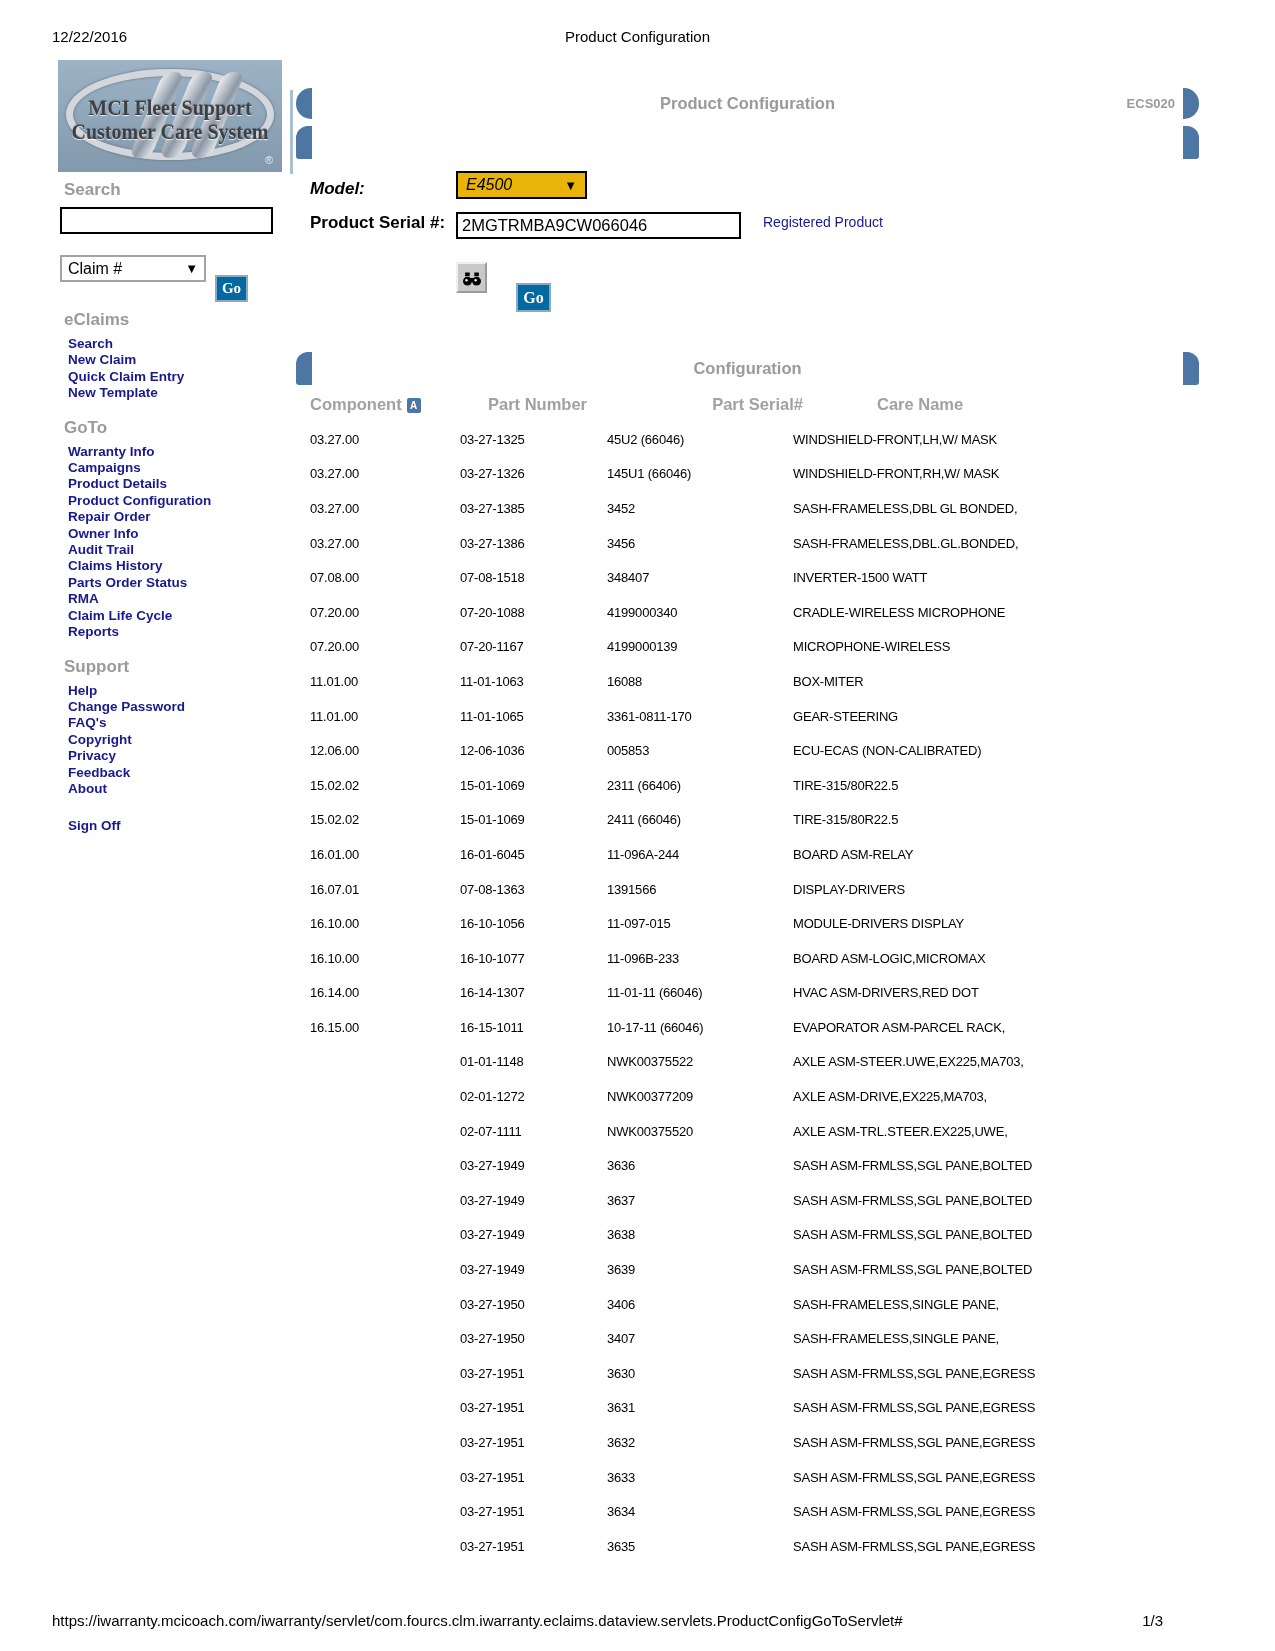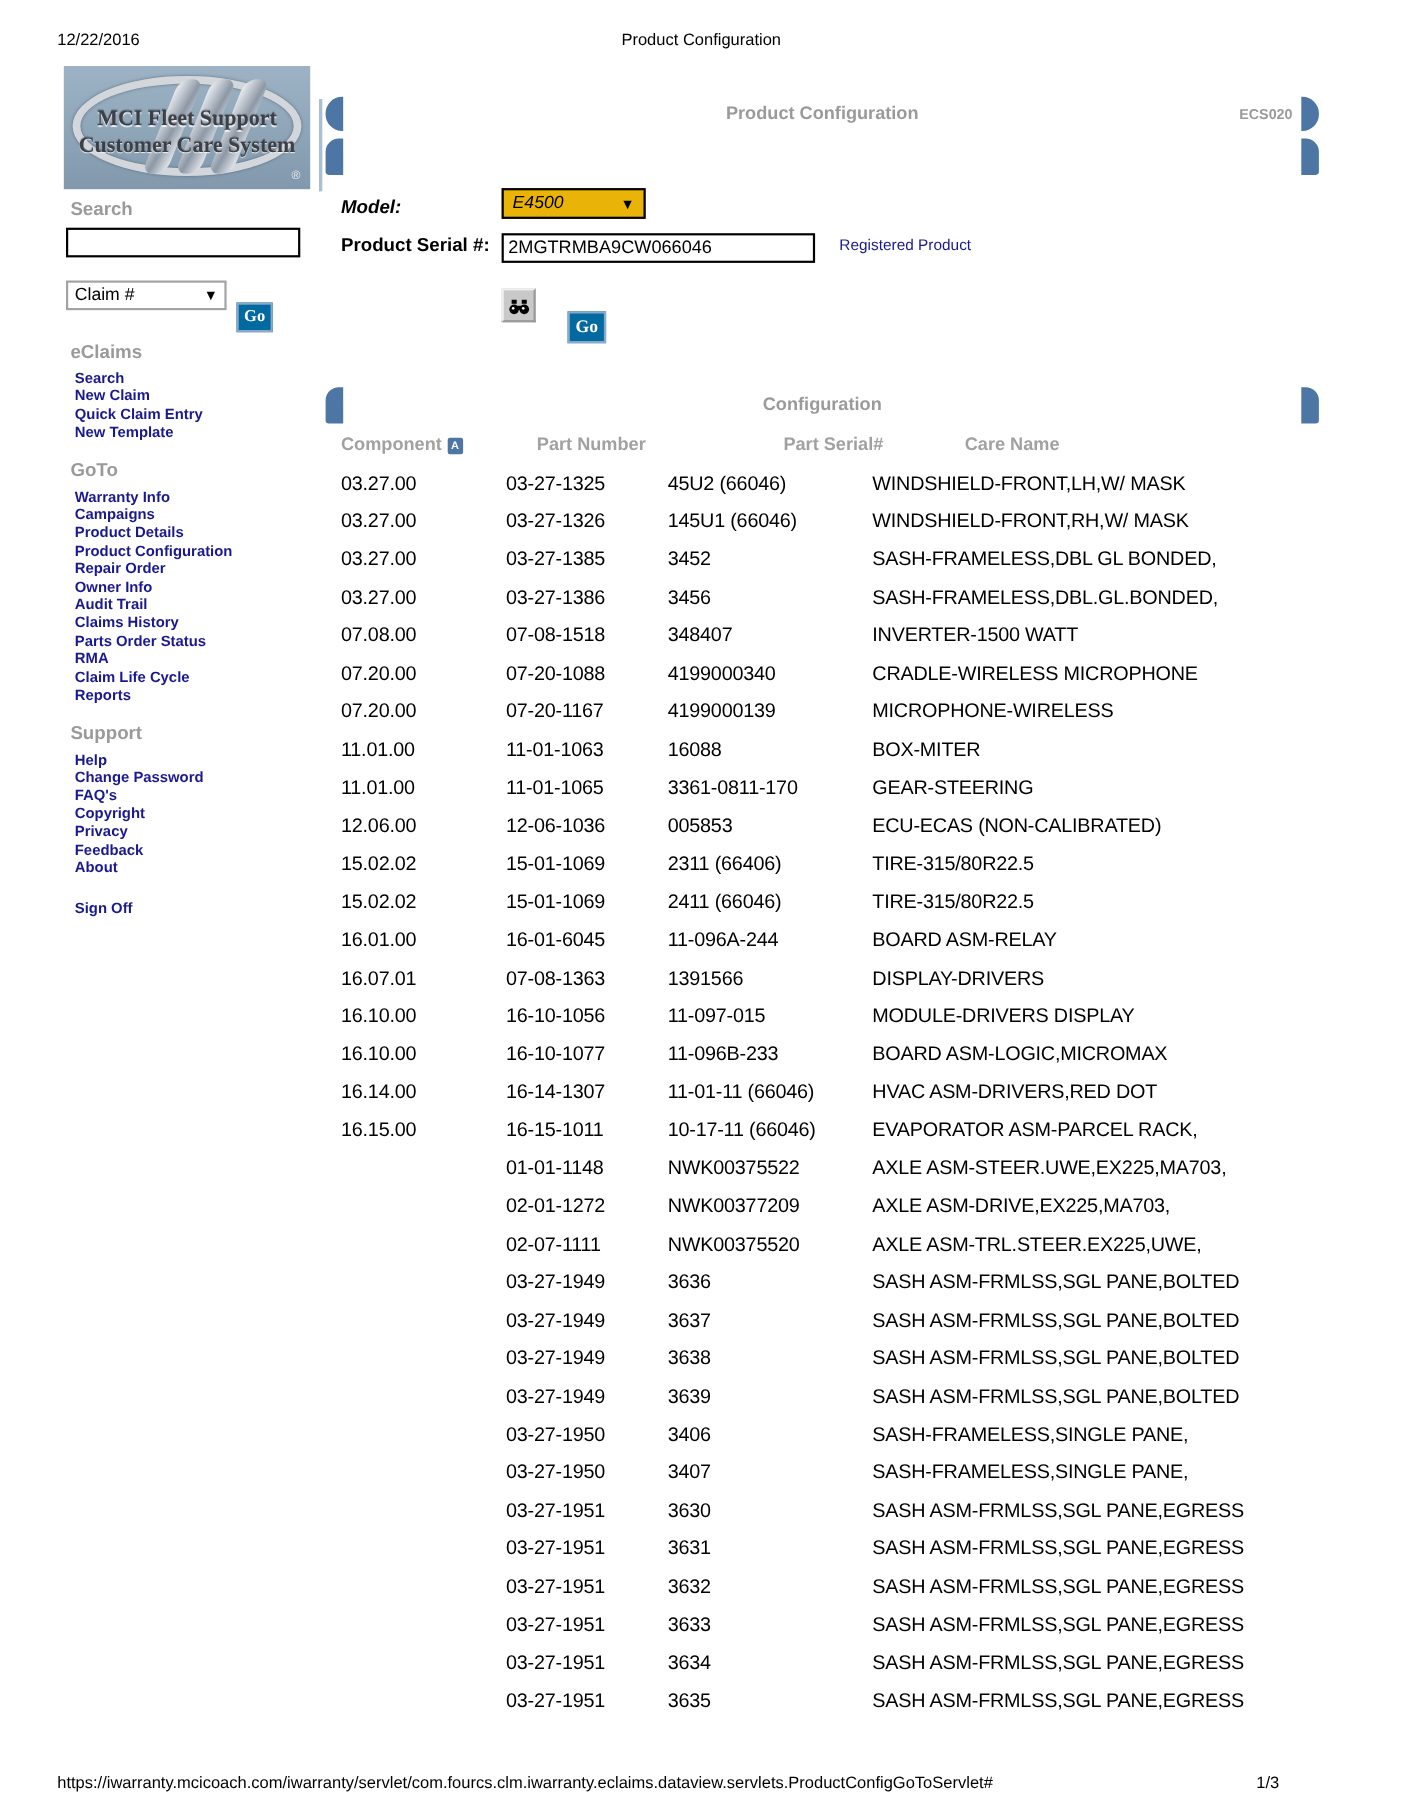--- a/index.html
+++ b/index.html
@@ -69,21 +69,21 @@
   .btn-row .go-btn { margin-left:29px; width:35px; height:29px; font-size:16px; }
   .registered { margin-left:22px; margin-top:2px; font-size:14px; font-weight:normal; color:#19198f; cursor:pointer; }
 
   .config-table { padding-left:14px; }
   .col-headers, .trow { display:grid; grid-template-columns:150px 147px 186px 1fr; }
   .col-headers { margin-top:8px; height:22px; font-size:16.5px; font-weight:bold; color:#a1a1a1; align-items:center;gap:28px; }
   .ch-serial { text-align:right; padding-right:46px; }
   .sort-icon { display:inline-block; width:14px; height:15px; margin-left:5px; background:#4d76a4; color:#fff;
     font-size:10px; font-weight:bold; text-align:center; line-height:15px; border-radius:2px; vertical-align:1px; cursor:pointer; }
   #config-rows { margin-top:7px; }
-  .trow { height:34.6px; align-items:center; font-size:18px; letter-spacing:-0.2px; }
+  .trow { height:34.6px; align-items:center; font-size:13px; letter-spacing:-0.2px; }
 </style>
 </head>
 <body>
 
 <div class="page">
 
   <div class="print-topbar">
     <span class="print-date">12/22/2016</span>
     <span class="print-title">Product Configuration</span>
   </div>

